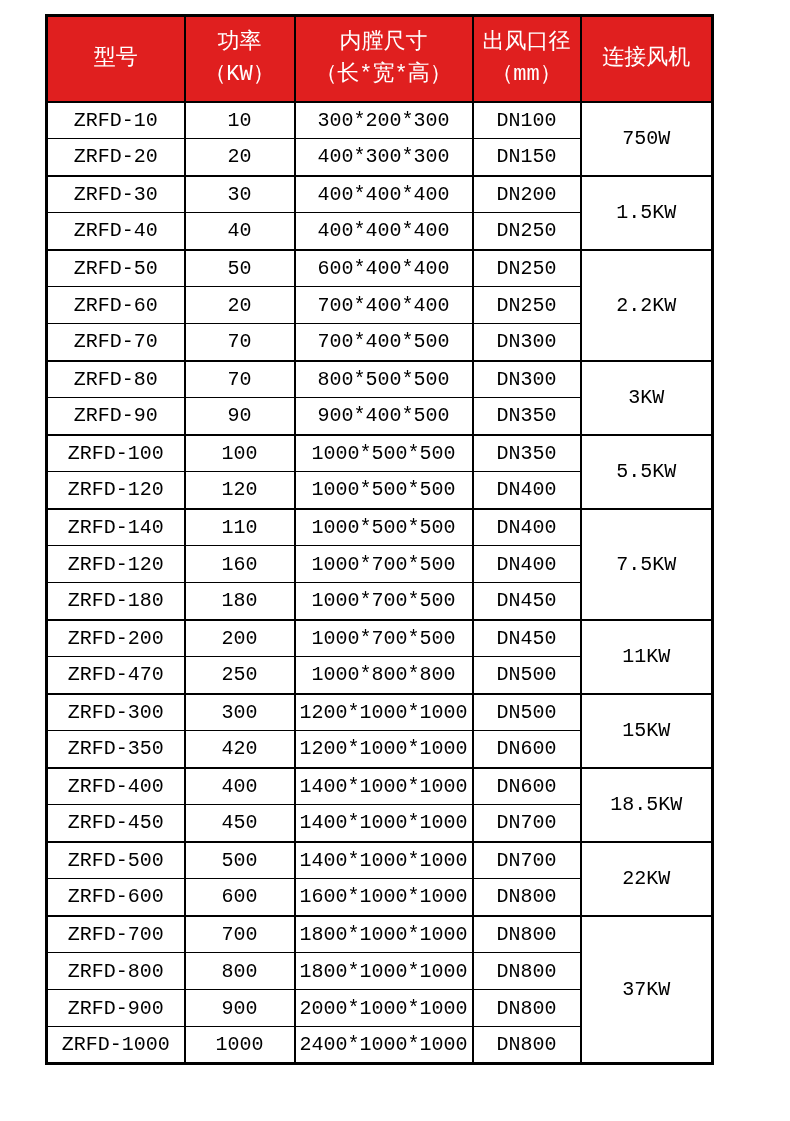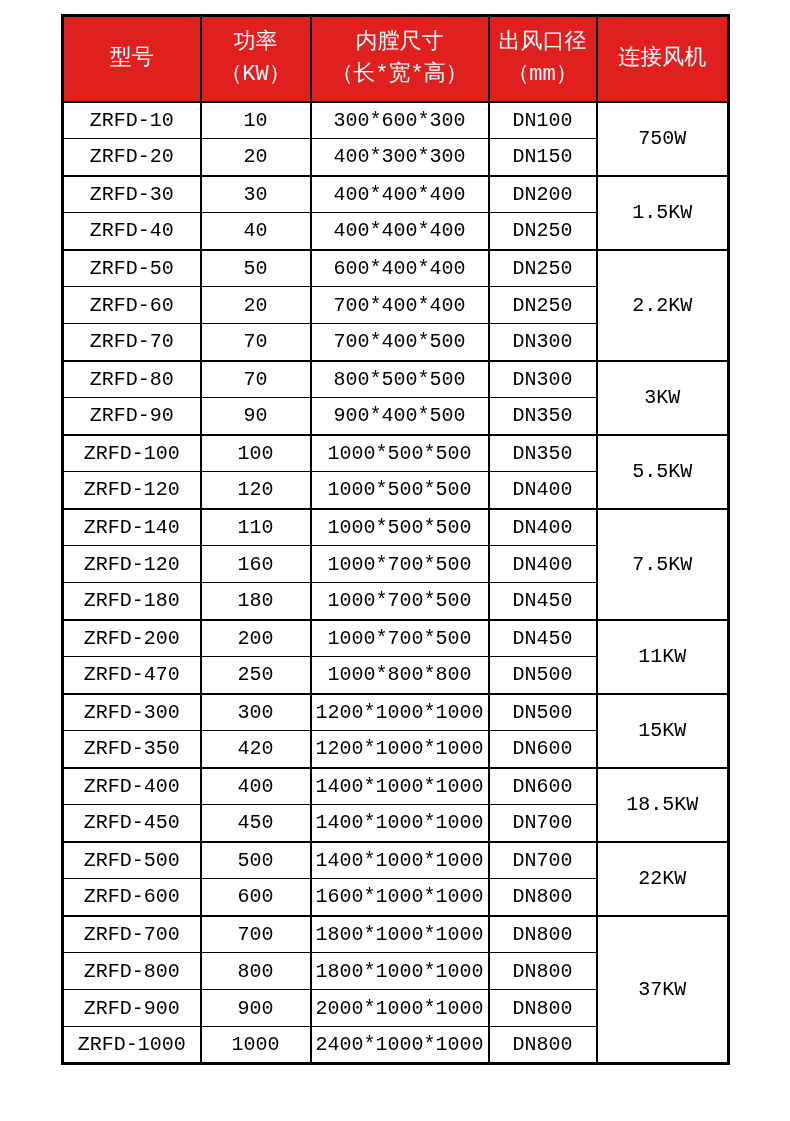--- a/index.html
+++ b/index.html
@@ -14,21 +14,21 @@
   html, body {
     margin: 0;
     padding: 0;
     width: 790px;
     height: 1121px;
     background: var(--page-bg);
     font-family: "Liberation Mono", "DejaVu Sans Mono", monospace;
   }
   .table-wrap {
     position: absolute;
-    left: 61px;
+    left: 45px;
     top: 14px;
   }
   table.spec-table {
     border-collapse: collapse;
     table-layout: fixed;
     border: 3px solid var(--border-color);
   }
   .spec-table th {
     background: var(--header-bg);
     color: var(--header-text);
@@ -82,21 +82,21 @@
 （长*宽*高）</th>
         <th>出风口径
 （mm）</th>
         <th>连接风机</th>
       </tr>
     </thead>
     <tbody>
         <tr class="group-start">
           <td>ZRFD-10</td>
           <td>10</td>
-          <td>300*600*300</td>
+          <td>300*200*300</td>
           <td>DN100</td>
           <td class="fan-cell" rowspan="2">750W</td>
         </tr>
         <tr>
           <td>ZRFD-20</td>
           <td>20</td>
           <td>400*300*300</td>
           <td>DN150</td>
         </tr>
         <tr class="group-start">

